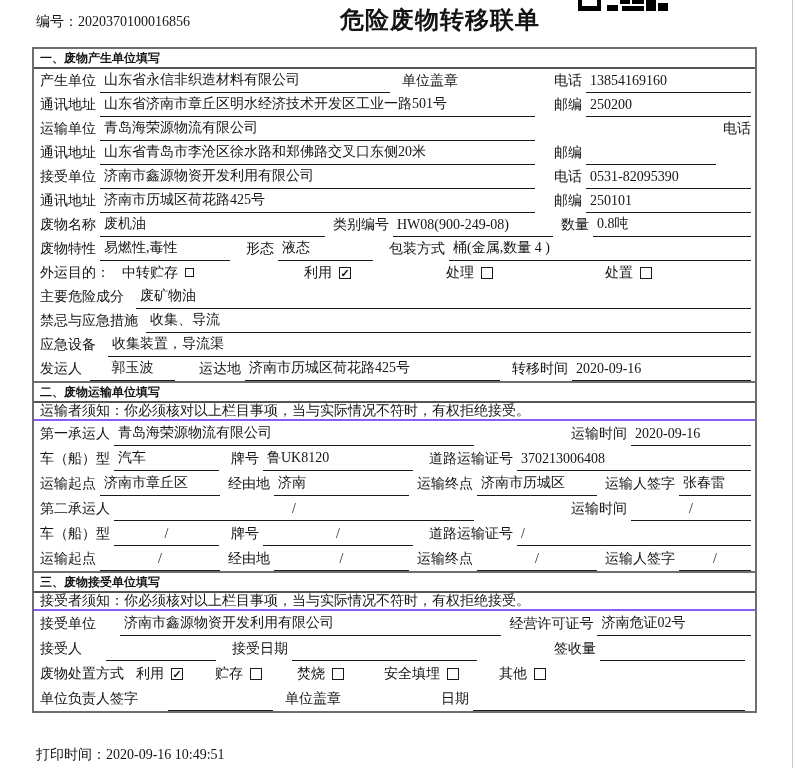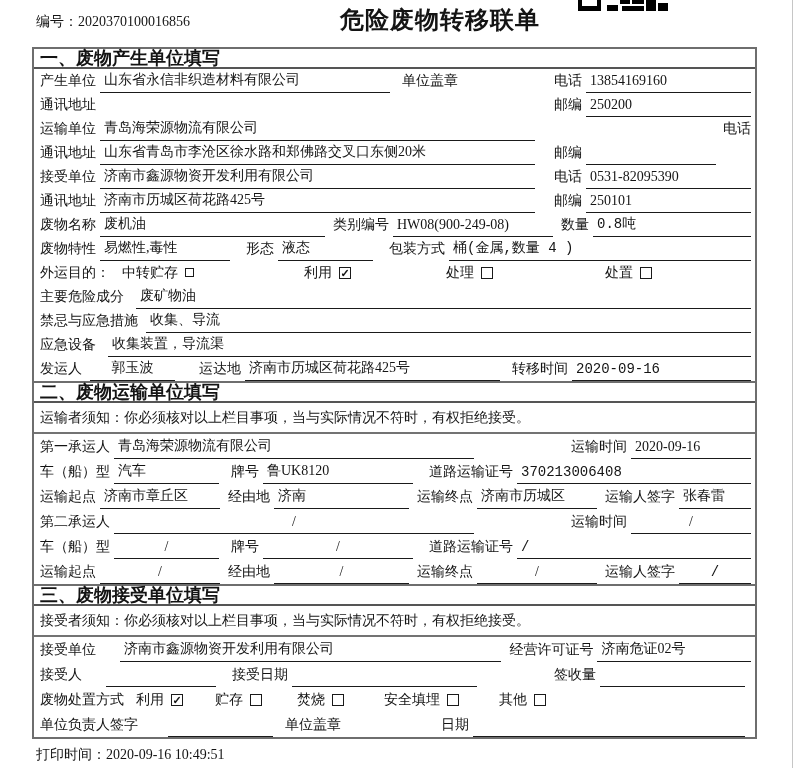--- a/index.html
+++ b/index.html
@@ -23,32 +23,32 @@
   }
   .qr { position:absolute; left:578px; top:0; }
 
   
   .form { position:absolute; left:32px; top:47px; width:725px; }
   .section { border:2px solid #6e6e6e; background:#fff; }
   .section + .section { margin-top:-2px; }
   .sec-h {
     height:20px; line-height:19px; padding:0 6px;
     font-family:"Liberation Sans","DejaVu Sans",sans-serif;
-    font-weight:bold; font-size:18px; border-bottom:2px solid #555;
-  }
-  .notice { height:31px; display:flex; align-items:center; padding:0 6px; border-bottom:2px solid #737373; }
+    font-weight:bold; font-size:12px; border-bottom:2px solid #555;
+  }
+  .notice { height:18px; display:flex; align-items:center; padding:0 6px; border-bottom:2px solid #8b5cf6; }
 
   .row { display:flex; align-items:flex-end; height:24px; padding:0 4px 0 6px; }
   .row25 { height:25px; }
   .lab { white-space:nowrap; padding-bottom:3px; }
   .u {
     border-bottom:1px solid #1a1a1a; padding:0 4px 3px; margin-left:4px;
     white-space:nowrap; overflow:hidden; min-width:20px;
   }
-  .fill { flex:1 1 auto;font-family:Liberation Mono, monospace; }
+  .fill { flex:1 1 auto; }
   .c { text-align:center; }
 
   .opt { display:flex; align-items:center; }
   .cb {
     display:inline-block; width:12px; height:12px; border:1.5px solid #1a1a1a;
     margin-left:7px; margin-bottom:4px; text-align:center;
     font-size:11px; line-height:11px; font-weight:bold;
   }
   .cb-s { width:9px; height:9px; border-width:1px; margin-bottom:5px; }
 
@@ -95,20 +95,21 @@
       <div class="row">
         <span class="lab">产生单位</span>
         <span class="u w290">山东省永信非织造材料有限公司</span>
         <span class="lab ml12">单位盖章</span>
         <span class="lab mla">电话</span>
         <span class="u w165">13854169160</span>
       </div>
 
       <div class="row">
         <span class="lab">通讯地址</span>
+        <span class="u w435">山东省济南市章丘区明水经济技术开发区工业一路501号</span>
         <span class="lab mla">邮编</span>
         <span class="u w165">250200</span>
       </div>
 
       <div class="row">
         <span class="lab">运输单位</span>
         <span class="u w435">青岛海荣源物流有限公司</span>
         <span class="lab mla">电话</span>
       </div>
 

